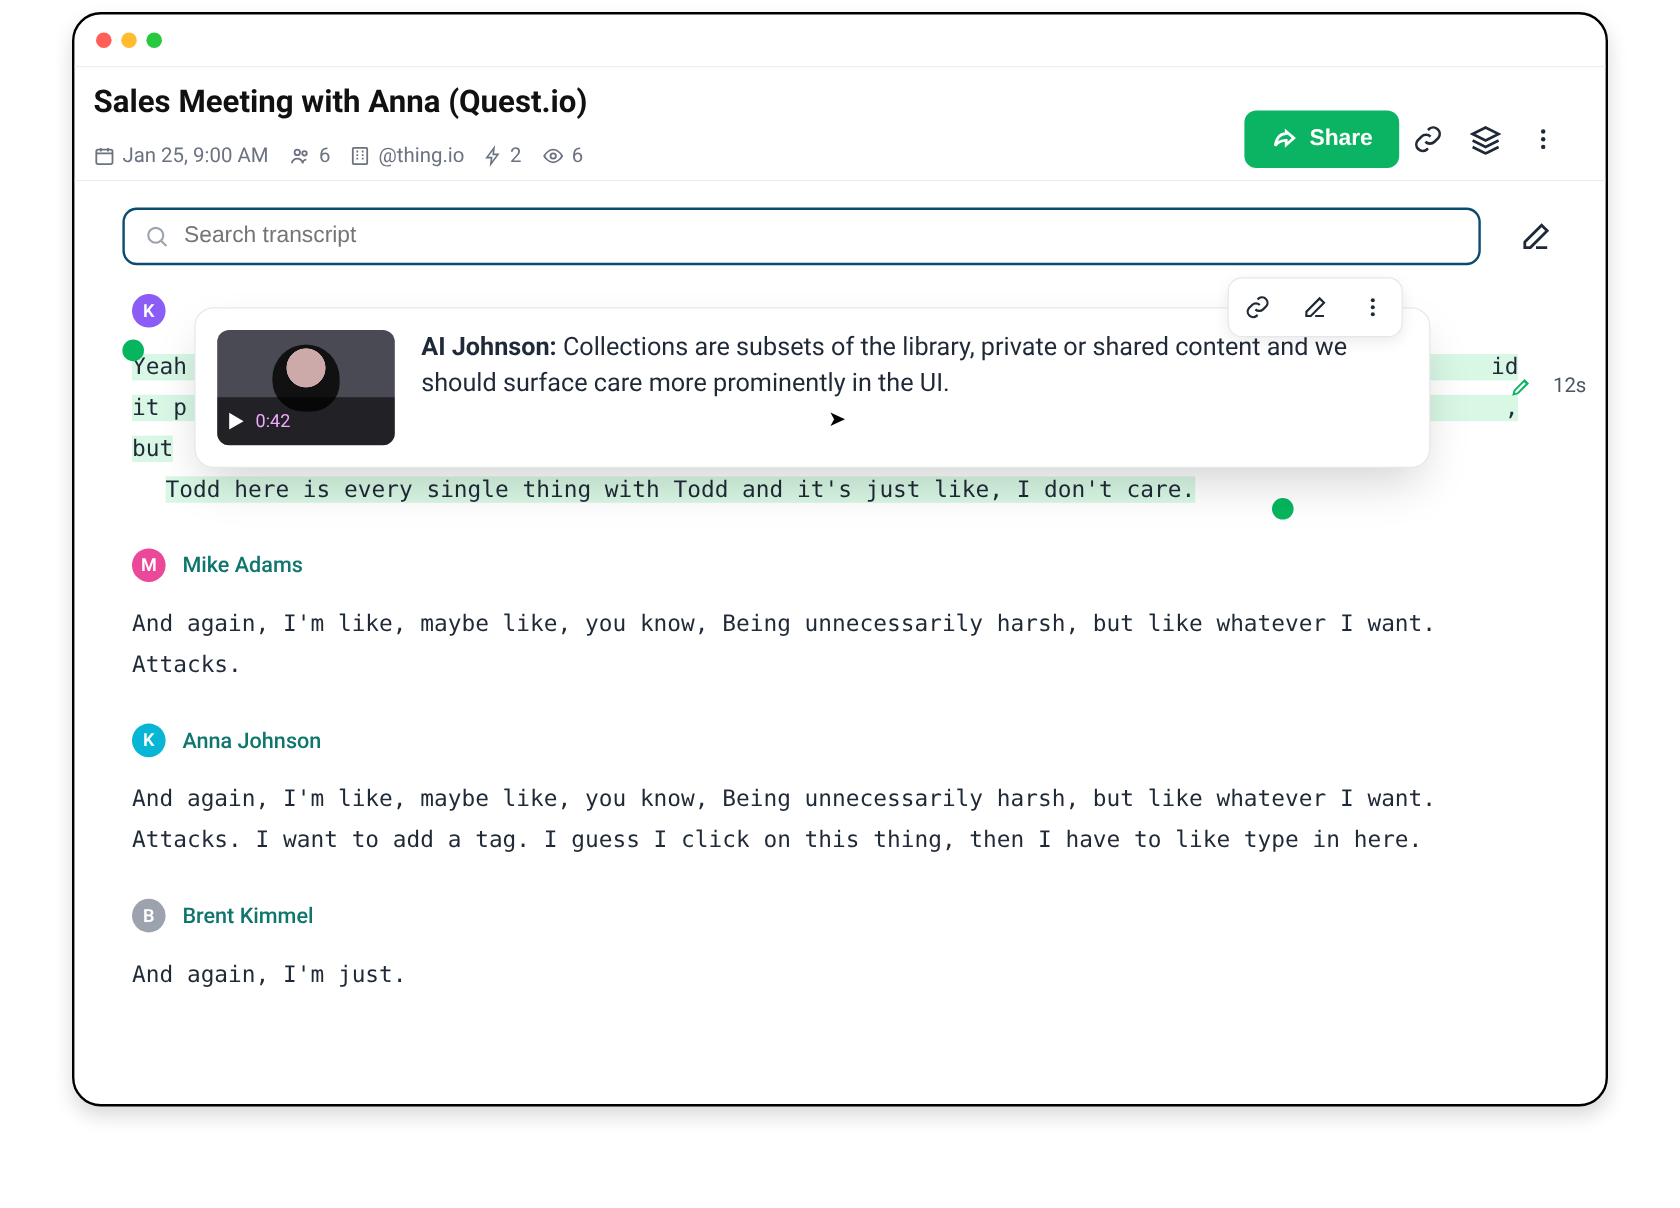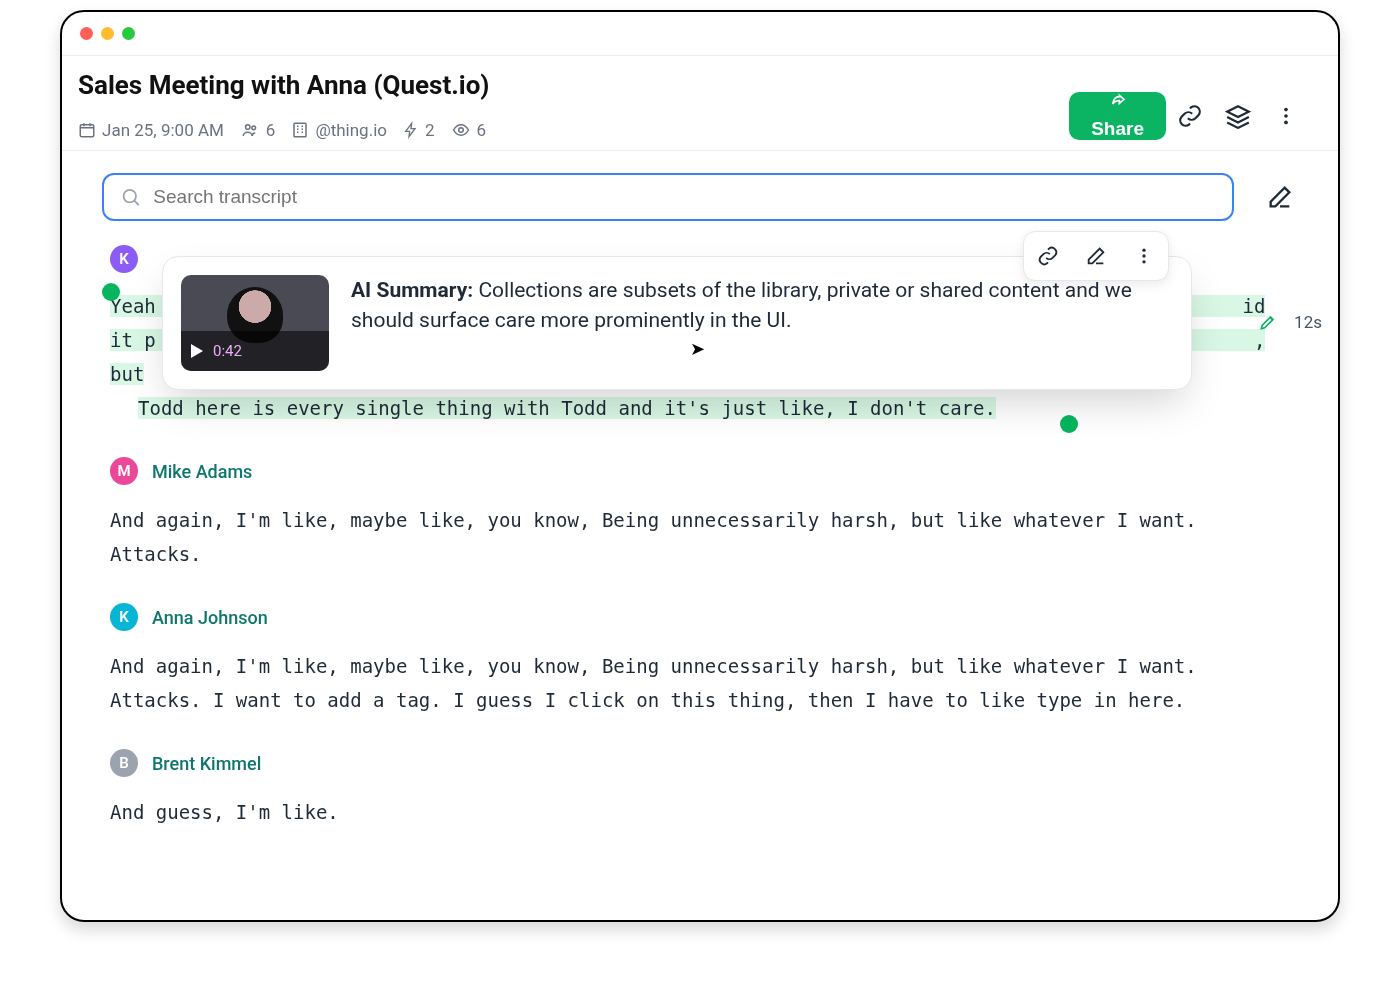--- a/index.html
+++ b/index.html
@@ -8,25 +8,25 @@
   .window { width: 1280px; height: 912px; margin-top: 10px; background: #fff; border: 2px solid #000; border-radius: 24px; overflow: hidden; position: relative; box-shadow: 0 8px 16px rgba(0,0,0,.15); }
   .titlebar { height: 44px; display: flex; align-items: center; padding: 0 18px; gap: 8px; border-bottom: 1px solid #eee; }
   .dot { width: 13px; height: 13px; border-radius: 50%; }
   .dot.red { background: #ff5f57; } .dot.yellow { background: #febc2e; } .dot.green { background: #28c840; }
 
   .header { padding: 14px 28px 10px 16px; border-bottom: 1px solid #eee; display: flex; align-items: flex-end; }
   .title-block { flex: 1; }
   .page-title { font-size: 26px; font-weight: 700; color: #111; }
   .meta { margin-top: 8px; display: flex; align-items: center; gap: 16px; color: #6b7280; font-size: 17px; }
   .meta .m { display: flex; align-items: center; gap: 6px; margin-top: 12px; }
-  .share-btn { background: #0ab463; color: #fff; border: none; border-radius: 10px; height: 48px; padding: 0 22px; font-size: 19px; font-weight: 600; display: inline-flex; align-items: center; gap: 10px; cursor: pointer; flex-direction: column; }
+  .share-btn { background: #0ab463; color: #fff; border: none; border-radius: 10px; height: 48px; padding: 0 22px; font-size: 19px; font-weight: 600; display: inline-flex; align-items: center; gap: 10px; cursor: pointer; }
   .hicon { width: 48px; height: 48px; display: inline-flex; align-items: center; justify-content: center; color: #1f2937; font-size: 24px; cursor: pointer; }
 
   .searchrow { padding: 22px 40px 8px 40px; display: flex; gap: 28px; align-items: center; }
-  .searchbox { flex: 1; border: 2px solid #3b82f6; border-radius: 12px; height: 48px; display: flex; align-items: center; padding: 0 16px; gap: 12px; color: #9ca3af; font-size: 19px; }
+  .searchbox { flex: 1; border: 2px solid #0c4a6e; border-radius: 12px; height: 48px; display: flex; align-items: center; padding: 0 16px; gap: 12px; color: #9ca3af; font-size: 19px; }
   .searchbox input { border: none; outline: none; width: 100%; font-size: 19px; color: #111; background: transparent; }
   .compose-btn { width: 36px; height: 36px; color: #1f2937; cursor: pointer; display: flex; align-items: center; justify-content: center; }
 
   .content { padding: 10px 40px 40px 48px; position: relative; }
   .speaker-row { display: flex; align-items: center; gap: 14px; margin-top: 32px; }
   .avatar { width: 28px; height: 28px; border-radius: 50%; display: flex; align-items: center; justify-content: center; color: #fff; font-weight: 600; font-size: 15px; }
   .av-purple { background: #8b5cf6; } .av-pink { background: #ec4899; } .av-cyan { background: #06b6d4; } .av-gray { background: #9ca3af; }
   .speaker-name { font-size: 18px; color: #0f766e; font-weight: 500; }
   .mono { font-family: ui-monospace, SFMono-Regular, Menlo, Consolas, monospace; font-size: 19px; line-height: 34px; color: #1f2937; margin-top: 18px; white-space: pre-wrap; }
   .hl { background: #d8f7e4; }
@@ -166,21 +166,21 @@
         <div class="mono">And again, I'm like, maybe like, you know, Being unnecessarily harsh, but like whatever I want. Attacks.</div>
         <div class="speaker-row">
     <div class="avatar av-cyan">K</div>
     <div class="speaker-name">Anna Johnson</div>
         </div>
         <div class="mono">And again, I'm like, maybe like, you know, Being unnecessarily harsh, but like whatever I want. Attacks. I want to add a tag. I guess I click on this thing, then I have to like type in here.</div>
         <div class="speaker-row">
     <div class="avatar av-gray">B</div>
     <div class="speaker-name">Brent Kimmel</div>
         </div>
-        <div class="mono">And guess, I'm like.</div>
+        <div class="mono">And again, I'm just.</div>
       </div>
   </div>
 
   <div class="tag">
     <svg width="20" height="20" viewBox="0 0 24 24" fill="none" stroke="#0ab463" stroke-width="2">
         <path d="M4 20l4-1 10-10-3-3L5 16l-1 4zM14 6l3 3"></path>
       </svg>
     <span>12s</span>
   </div>
 
@@ -206,19 +206,19 @@
       </div>
     </div>
     <div class="thumb">
       <div class="face"></div>
       <div class="bar">
         <span class="play"></span>
         <span>0:42</span>
       </div>
     </div>
     <div class="summary">
-      <b>AI Summary:</b>
+      <b>AI Johnson:</b>
       <span>Collections are subsets of the library, private or shared content and we should surface care more prominently in the UI.</span>
     </div>
   </div>
   <div class="cursor">➤</div>
 
 </div>
 
 </body></html>

